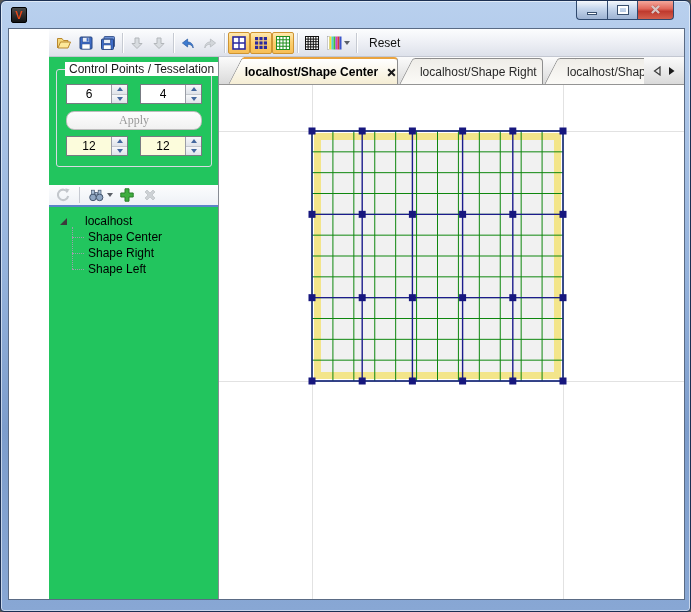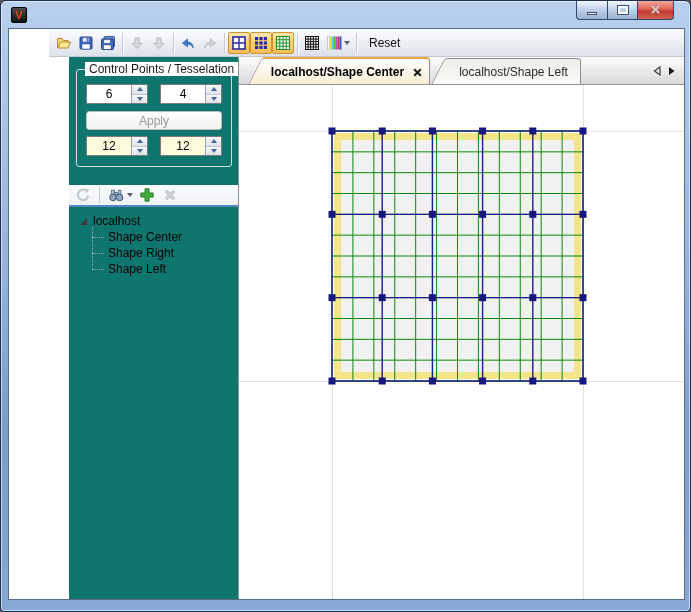--- a/index.html
+++ b/index.html
@@ -30,40 +30,40 @@
   
   .toolbar{height:28px;width:100%;display:flex;align-items:center;padding:0 4px;
     background:linear-gradient(#fcfdfe,#eceef4 55%,#dde1ea);border-bottom:1px solid #c3c7d1;}
   .tbtn{width:22px;height:22px;display:flex;align-items:center;justify-content:center;border:1px solid transparent;border-radius:2px;}
   .tbtn.toggled{background:linear-gradient(#ffe9b0,#fcd071 45%,#f7be55);border:1px solid #ce9433;}
   .tsep{width:1px;height:20px;background:#c6cad2;margin:0 3px;box-shadow:1px 0 0 #fff;}
   .treset{font-size:12px;color:#111;padding:2px 8px;border:1px solid transparent;border-radius:2px;}
   .caret{width:0;height:0;border-left:3px solid transparent;border-right:3px solid transparent;border-top:4px solid #5a5f66;margin-left:2px;}
   
   .main{display:flex;height:calc(100% - 28px);}
-  .left-panel{width:170px;min-width:170px;background:#0f766e;border-right:1px solid #888c94;position:relative;margin-left:20px;}
+  .left-panel{width:170px;min-width:170px;background:#22c55e;border-right:1px solid #888c94;position:relative;}
   .groupbox{position:relative;margin:12px 6px 0 7px;border:1px solid #d8dbe2;border-radius:3px;padding:12px 9px 10px 9px;}
   .legend{position:absolute;top:-8px;left:8px;background:#fff;padding:0 4px;font-size:12px;color:#1a1a1a;white-space:nowrap;}
   .spin-row{display:flex;justify-content:space-between;margin-top:2px;}
   .spinner{display:flex;width:62px;height:20px;border:1px solid #777b82;background:#fff;}
   .spin-val{flex:1;width:38px;border:none;outline:none;text-align:center;font-size:12px;font-family:"Liberation Sans",sans-serif;background:transparent;padding:0;color:#000;}
   .yellow .spinner{background:#fcfcdc;}
   .spin-btns{width:16px;border-left:1px solid #9a9ea6;display:flex;flex-direction:column;}
   .spin-up,.spin-down{flex:1;display:flex;align-items:center;justify-content:center;background:linear-gradient(#f7f8fa,#dfe3e9);}
   .spin-up{border-bottom:1px solid #c3c7cd;}
   .tri-up{width:0;height:0;border-left:3.5px solid transparent;border-right:3.5px solid transparent;border-bottom:4px solid #44689e;}
   .tri-down{width:0;height:0;border-left:3.5px solid transparent;border-right:3.5px solid transparent;border-top:4px solid #44689e;}
-  .apply{display:block;width:100%;height:19px;margin:7px 0 6px 0;font-size:12px;font-family:Liberation Sans, sans-serif;
-    color:#9a9a9a;background:linear-gradient(#fdfdfd,#f1f1f1);border:1px solid #bcbcbc;border-radius:3px;}
+  .apply{display:block;width:100%;height:19px;margin:7px 0 6px 0;font-size:12px;font-family:Liberation Serif, serif;
+    color:#9a9a9a;background:linear-gradient(#fdfdfd,#f1f1f1);border:1px solid #bcbcbc;border-radius:8px;}
   .tree-toolbar{margin-top:18px;height:22px;display:flex;align-items:center;gap:3px;padding-left:4px;
     background:linear-gradient(#fcfdfe,#eef1f6);border-bottom:2px solid #5b84c8;}
   .ttsep{width:1px;height:16px;background:#c6cad2;margin:0 3px;}
   .ttbtn{width:20px;height:20px;display:flex;align-items:center;justify-content:center;}
   .tree{padding:6px 0 0 10px;font-size:12px;color:#000;}
-  .tree-root{display:flex;align-items:center;height:16px;gap:5px;}
+  .tree-root{display:flex;align-items:center;height:16px;gap:17px;}
   .tree-children{margin-left:13px;position:relative;}
   .tree-children::before{content:"";position:absolute;left:0;top:-2px;bottom:8px;border-left:1px dotted #9aa2aa;}
   .tree-child{position:relative;height:16px;line-height:16px;padding-left:16px;}
   .tree-child::before{content:"";position:absolute;left:0;top:8px;width:12px;border-top:1px dotted #9aa2aa;}
   
   .editor{flex:1;display:flex;flex-direction:column;min-width:0;}
   .tabstrip{position:relative;height:28px;background:linear-gradient(#fbfbfb,#dadada);border-bottom:1px solid #949494;
     display:flex;align-items:flex-end;overflow:hidden;}
   .tab{position:relative;height:26px;display:flex;align-items:center;justify-content:center;
     border:1px solid #8e8e8e;border-left:none;border-bottom:none;border-radius:0 4px 0 0;
@@ -302,20 +302,23 @@
         </div>
       </div>
 
       <div class="editor">
         <div class="tabstrip">
           <div class="tab active" style="width:166px;margin-left:25px">
             <span class="tlabel">localhost/Shape Center</span>
             <svg class="tclose" width="9" height="9" viewBox="0 0 9 9">
                 <path d="M1.2 1.2 L7.8 7.8 M7.8 1.2 L1.2 7.8" stroke="#1a1a1a" stroke-width="2"></path>
               </svg>
+          </div>
+          <div class="tab" style="width:138px;margin-left:17px">
+            <span class="tlabel">localhost/Shape Right</span>
           </div>
           <div class="tab" style="width:134px;margin-left:17px">
             <span class="tlabel">localhost/Shape Left</span>
           </div>
           <div class="tab-scroll">
             <svg width="8" height="10" viewBox="0 0 8 10">
                 <path d="M7 1 L1.5 5 L7 9 Z" fill="none" stroke="#3a3a3a" stroke-width="1.2"></path>
               </svg>
             <svg width="8" height="10" viewBox="0 0 8 10">
                 <path d="M1 1 L6.5 5 L1 9 Z" fill="#1a1a1a"></path>

